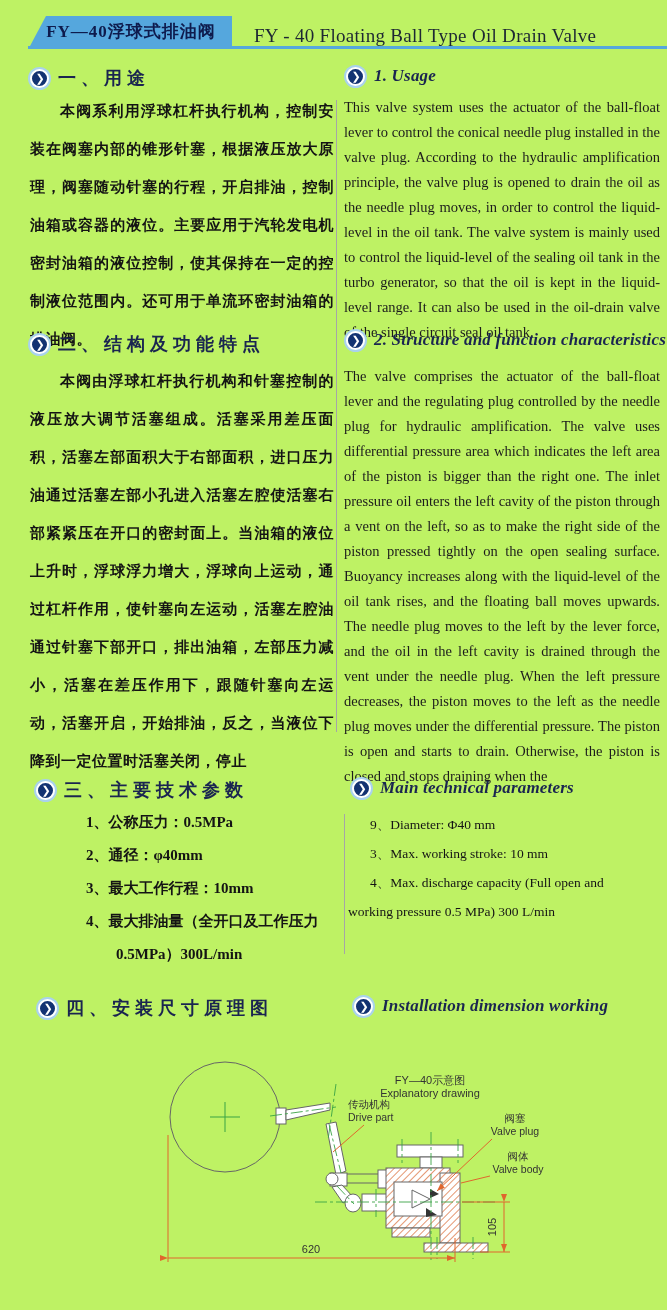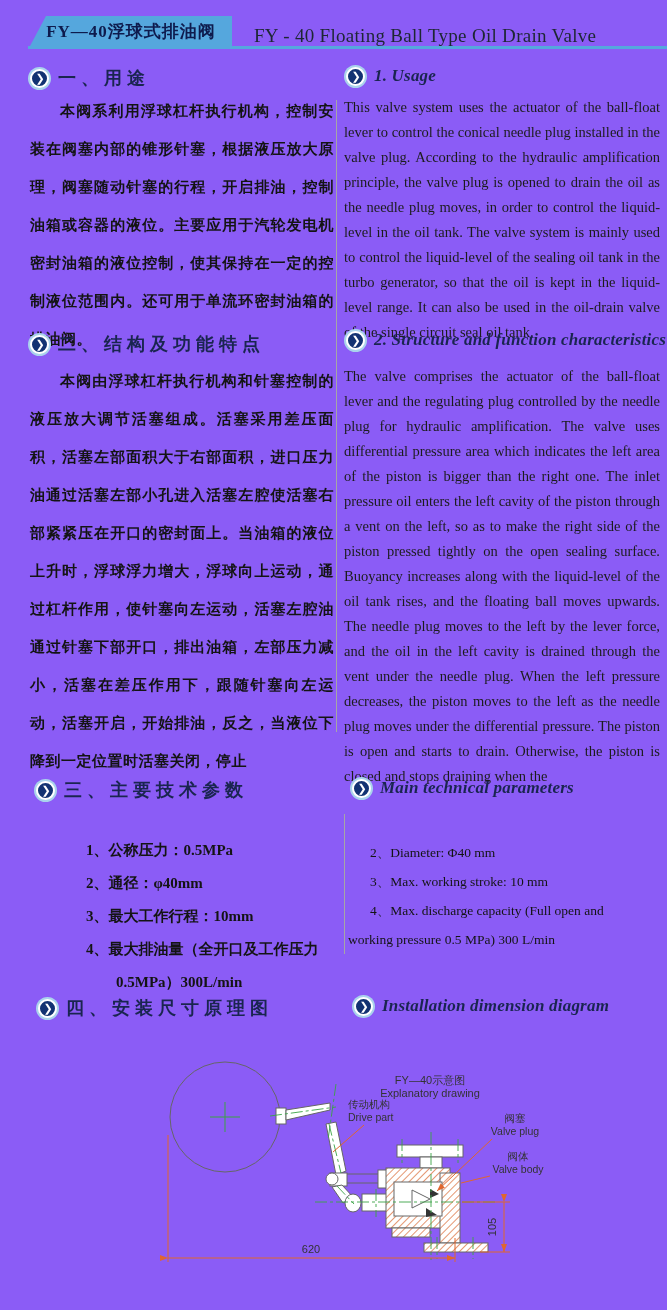--- a/index.html
+++ b/index.html
@@ -1,18 +1,18 @@
 <!DOCTYPE html>
 <html><head>
 <meta charset="utf-8">
 <style>
   * { margin:0; padding:0; box-sizing:border-box; }
   html,body { background:#ffffff; }
   .page {
-    position:relative; width:667px; height:1310px; background:#8b5cf6;
+    position:relative; width:667px; height:1310px; background:#bef264;
     font-family:"Liberation Serif", serif; overflow:hidden;
   }
 
   
   .badge {
     position:absolute; left:30px; top:16px; width:202px; height:30px;
     background:#55a7dd; clip-path:polygon(16px 0, 100% 0, 100% 100%, 0 100%);
     display:flex; align-items:center; justify-content:center;
   }
   .badge span { font-size:17px; font-weight:bold; color:#0e1b4d; letter-spacing:1px; }
@@ -41,21 +41,21 @@
     position:absolute; font-size:15px; line-height:38px; color:#141414;
     text-align:justify; text-indent:2em; font-weight:600; letter-spacing:0.5px;
   }
   .en-body {
     position:absolute; font-size:14.5px; line-height:25px; color:#1c1c1c;
     text-align:justify;
   }
   .divider { position:absolute; width:1px; background:#a6a6a6; }
 
   
-  .param-list { position:absolute;margin-top:28px; }
+  .param-list { position:absolute; }
   .param-item { font-size:15px; font-weight:600; color:#141414; line-height:33px;
                 padding-left:30px; text-indent:-30px; }
   .param-list.en .param-item { font-size:13.5px; font-weight:400; line-height:29px;
                 padding-left:0; text-indent:22px; }
 
   
   .drawing { position:absolute; left:140px; top:1040px; }
   .drawing text { font-family:"Liberation Sans", sans-serif; fill:#333333; }
 </style>
 </head>
@@ -118,36 +118,36 @@
 
   <div class="divider" style="left:344px; top:814px; height:140px;"></div>
 
   <div class="sec-head" style="left:352px; top:778px;">
     <span class="sec-icon">
         <span class="chev">❯</span>
       </span>
     <span class="en-head-text">Main technical parameters</span>
   </div>
   <div class="param-list en" style="left:348px; top:810px; width:302px;">
-    <div class="param-item">2、Diameter: Φ40 mm</div>
+    <div class="param-item">9、Diameter: Φ40 mm</div>
     <div class="param-item">3、Max. working stroke: 10 mm</div>
     <div class="param-item">4、Max. discharge capacity (Full open and working pressure 0.5 MPa) 300 L/min</div>
   </div>
 
   <div class="sec-head" style="left:38px; top:996px;">
     <span class="sec-icon">
         <span class="chev">❯</span>
       </span>
     <span class="cn-head-text">四、安装尺寸原理图</span>
   </div>
   <div class="sec-head" style="left:354px; top:996px;">
     <span class="sec-icon">
         <span class="chev">❯</span>
       </span>
-    <span class="en-head-text">Installation dimension diagram</span>
+    <span class="en-head-text">Installation dimension working</span>
   </div>
 
   <svg class="drawing" width="430" height="260" viewBox="0 0 430 260">
     <defs>
       <pattern id="hatch" width="5" height="5" patternUnits="userSpaceOnUse" patternTransform="rotate(45)">
         <rect width="5" height="5" fill="#ffffff"></rect>
         <line x1="0" y1="0" x2="0" y2="5" stroke="#d96a35" stroke-width="1.4"></line>
       </pattern>
       <marker id="arrO" markerWidth="9" markerHeight="8" refX="8" refY="3" orient="auto">
         <path d="M0,0 L8,3 L0,6 Z" fill="#e0662d"></path>

